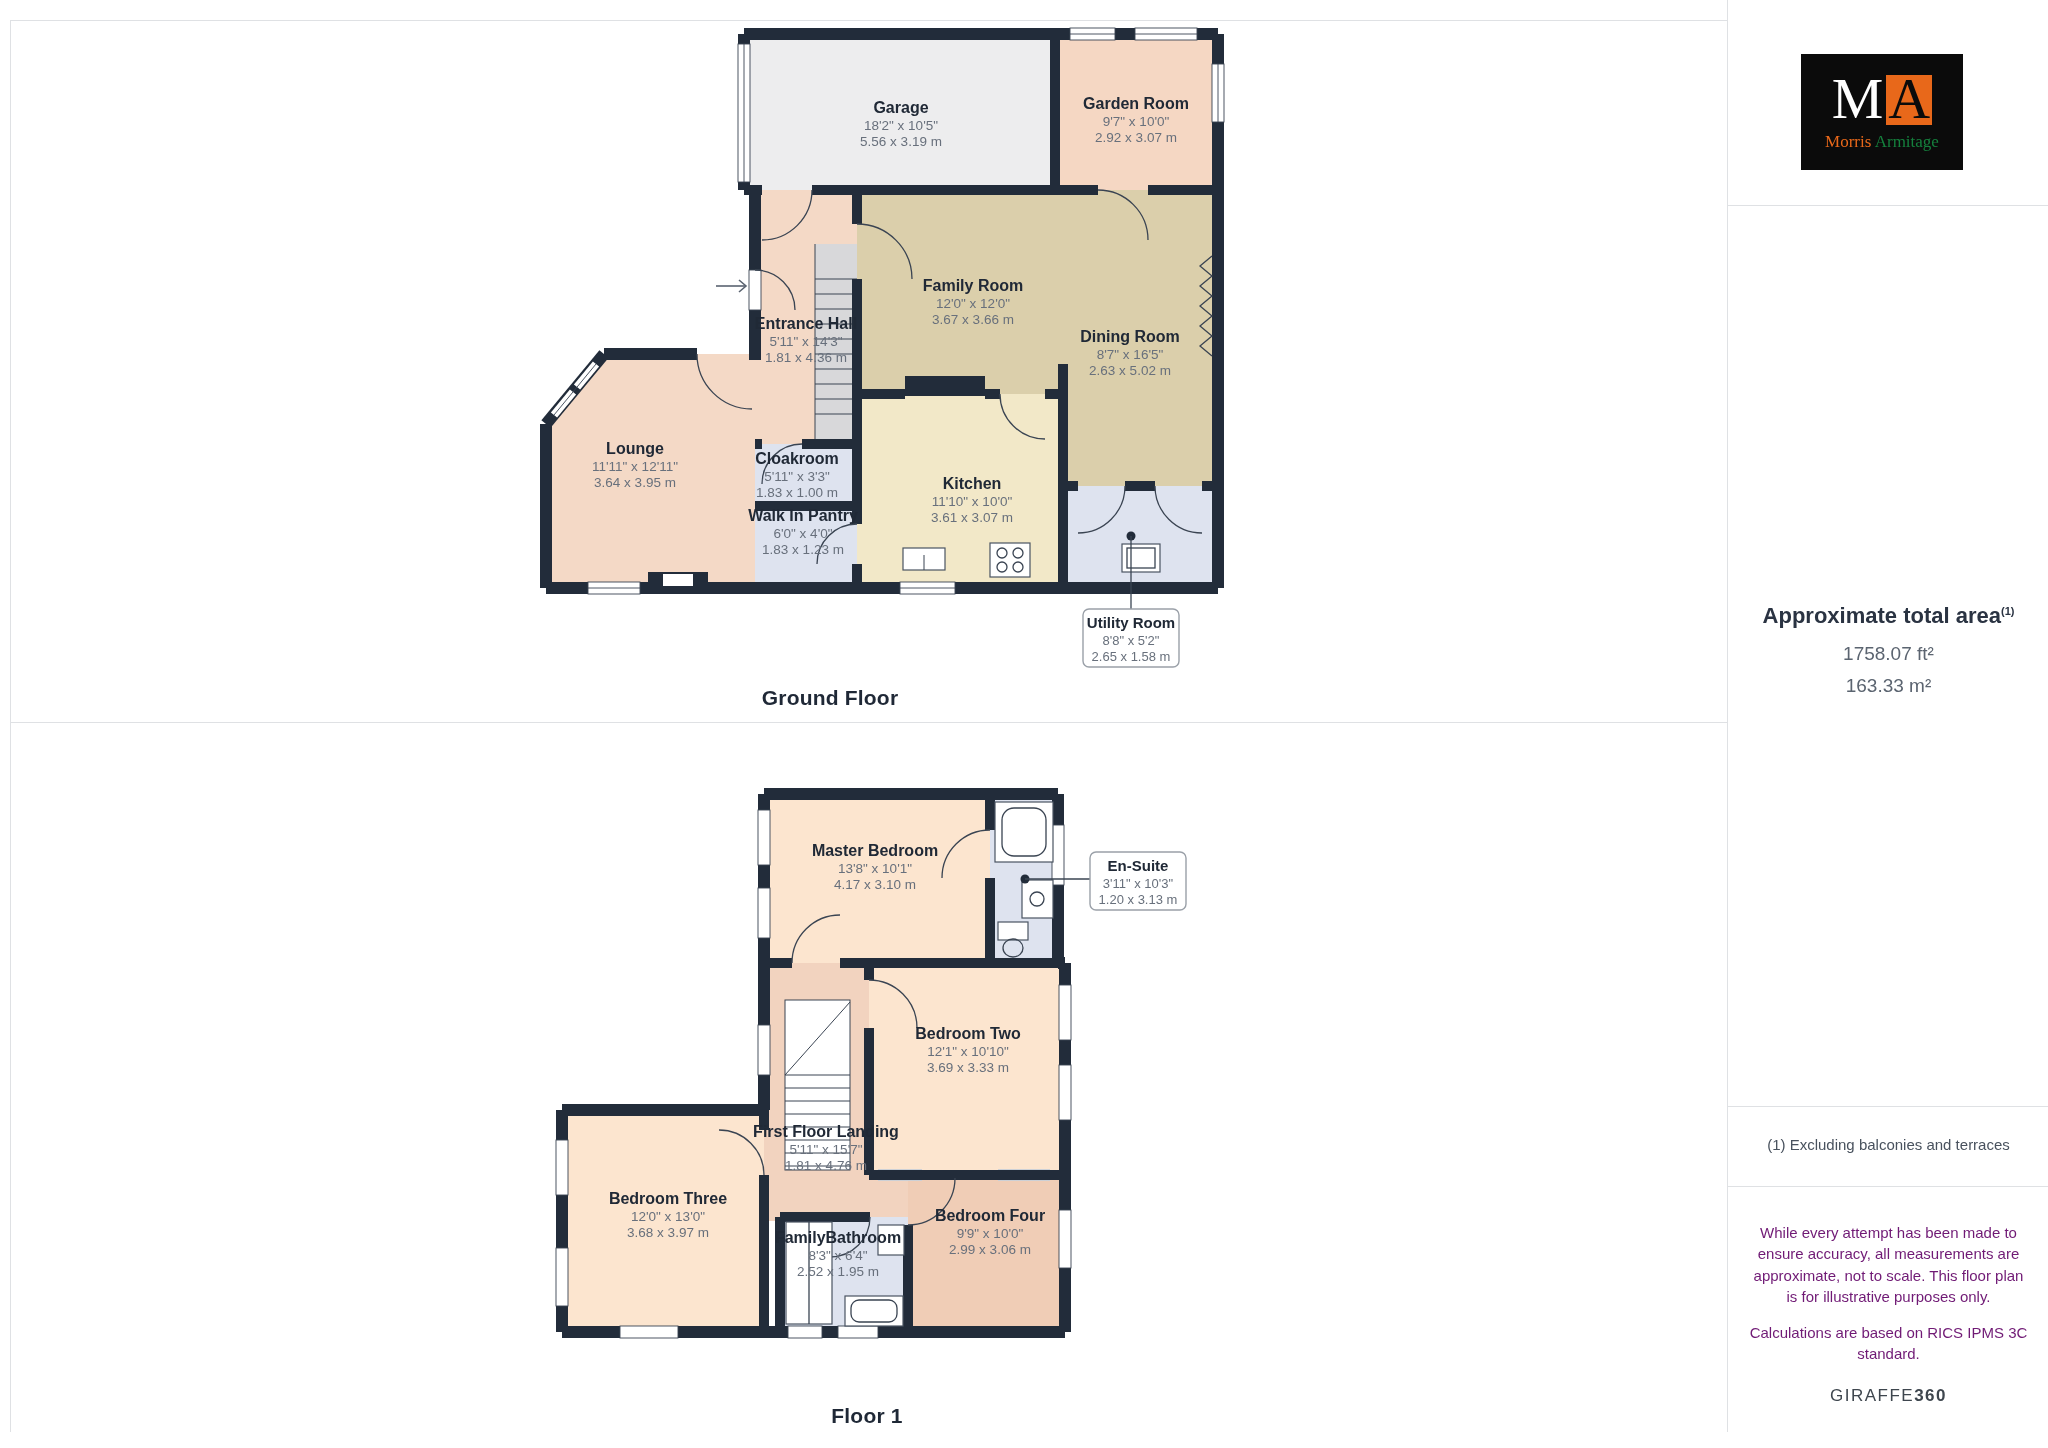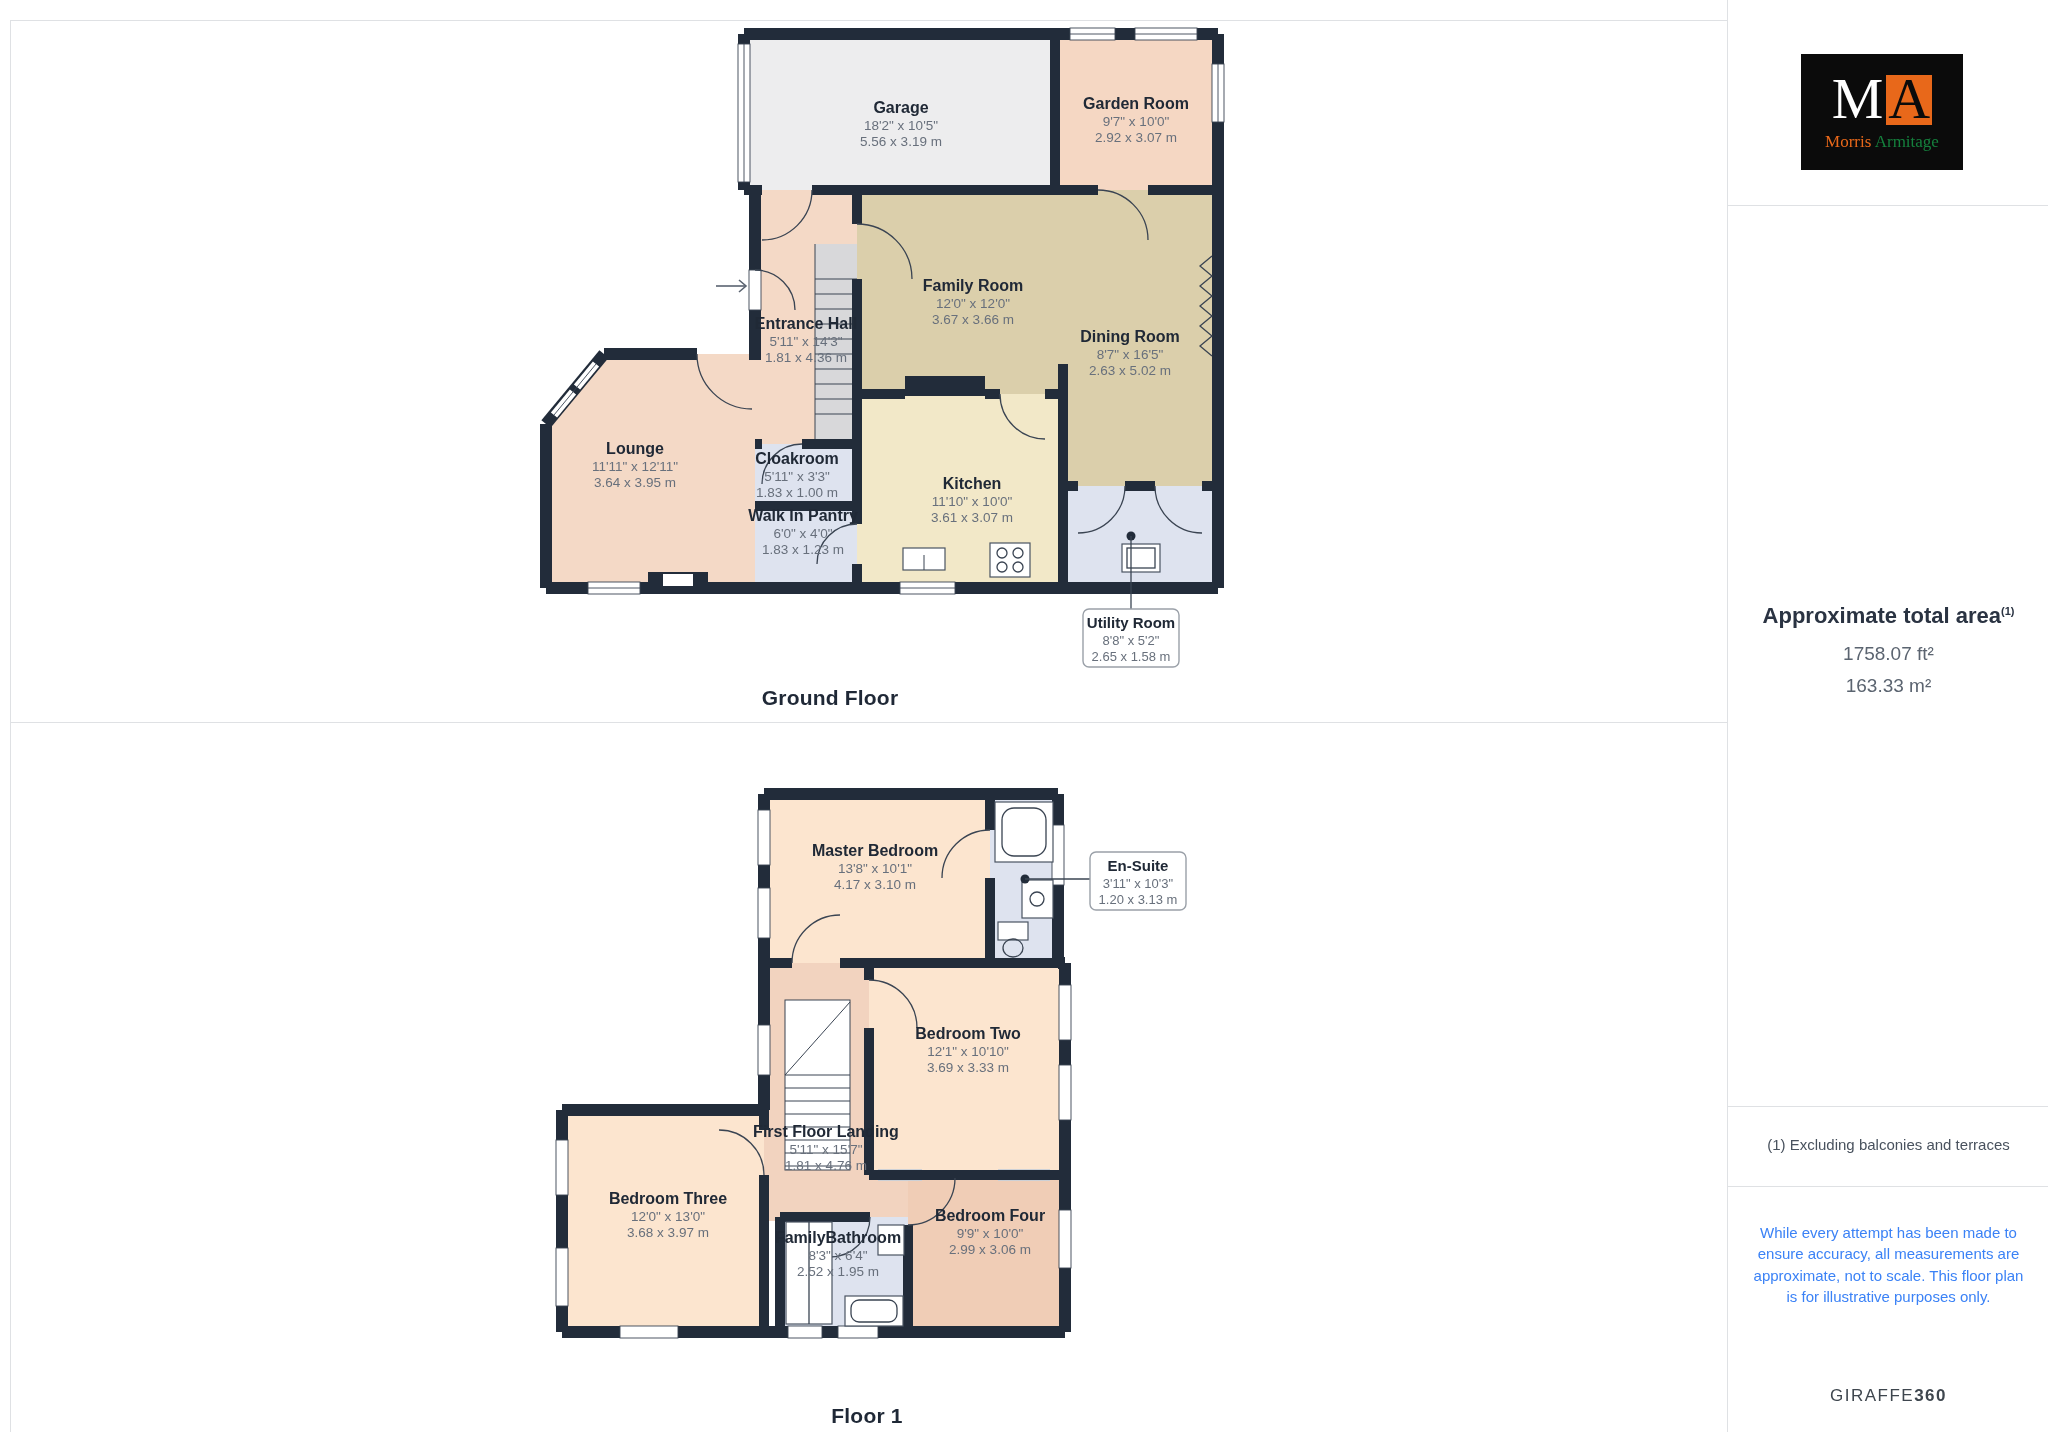--- a/index.html
+++ b/index.html
@@ -9,21 +9,21 @@
   .vline{position:absolute;width:1px;background:#dfe1e4;}
   .caption{position:absolute;width:300px;text-align:center;color:#1f2836;
            font-size:21px;font-weight:700;letter-spacing:.2px;}
   
   .sb-text{position:absolute;left:1729px;width:319px;text-align:center;}
   .area-title{top:603px;color:#2a3342;font-size:22px;font-weight:700;}
   .area-title sup{font-size:11px;font-weight:700;}
   .area-ft{top:643px;color:#5b6470;font-size:19px;}
   .area-m{top:675px;color:#5b6470;font-size:19px;}
   .footnote{top:1136px;color:#49525e;font-size:15px;}
-  .disc{left:1748px;width:281px;color:#3b82f6;font-size:15px;line-height:1.42;}
+  .disc{left:1748px;width:281px;color:#701a75;font-size:15px;line-height:1.42;}
   .disc1{top:1222px;}
   .disc2{top:1322px;}
   .giraffe{top:1386px;color:#3e464e;font-size:17px;letter-spacing:1.5px;text-align:center;}
   .giraffe b{font-weight:700;}
   
   .logo{position:absolute;left:1801px;top:54px;width:162px;height:116px;background:#0b0b0b;
         display:flex;flex-direction:column;align-items:center;justify-content:center;}
   .logo-letters{display:flex;align-items:flex-end;}
   .logo-m{font-family:"Liberation Serif",serif;font-size:58px;line-height:.92;color:#ffffff;}
   .logo-a{font-family:"Liberation Serif",serif;font-size:58px;line-height:.92;color:#0b0b0b;
@@ -397,17 +397,18 @@
   </div>
 
   <div class="sb-text area-title">
     <span>Approximate total area</span><sup>(1)</sup>
   </div>
   <div class="sb-text area-ft">1758.07 ft²</div>
   <div class="sb-text area-m">163.33 m²</div>
 
   <div class="sb-text footnote">(1) Excluding balconies and terraces</div>
   <div class="sb-text disc disc1">While every attempt has been made to ensure accuracy, all measurements are approximate, not to scale. This floor plan is for illustrative purposes only.</div>
+  <div class="sb-text disc disc2">Calculations are based on RICS IPMS 3C standard.</div>
   <div class="sb-text giraffe">
     <span>GIRAFFE</span><b>360</b>
   </div>
 
 </div>
 
 </body></html>

